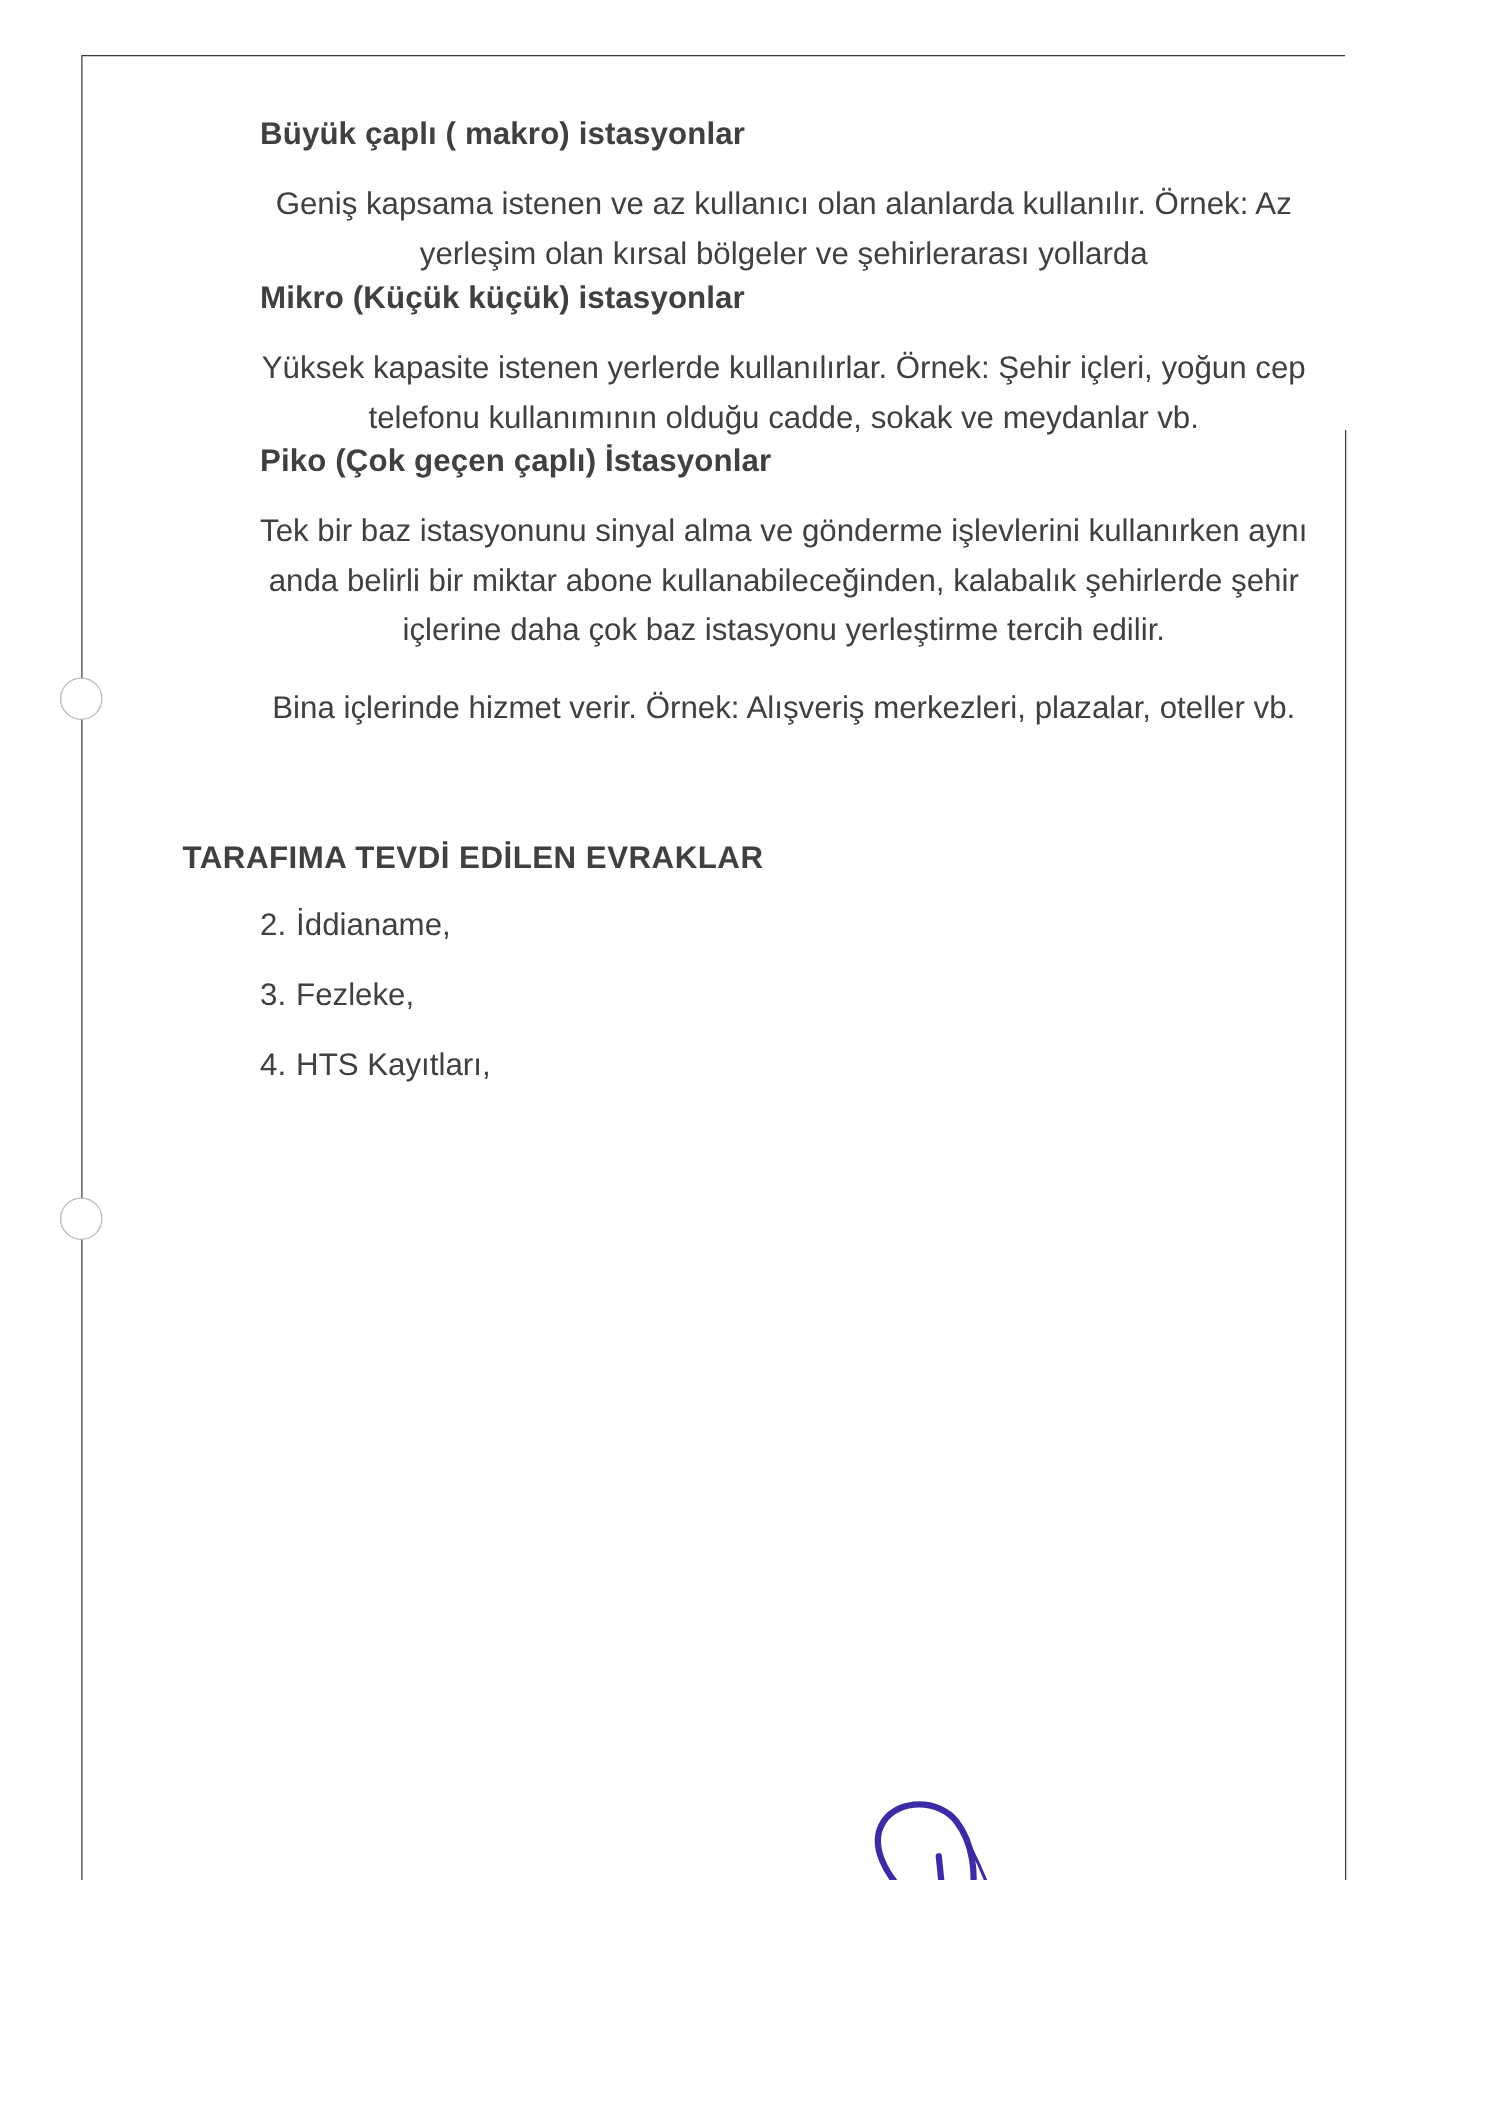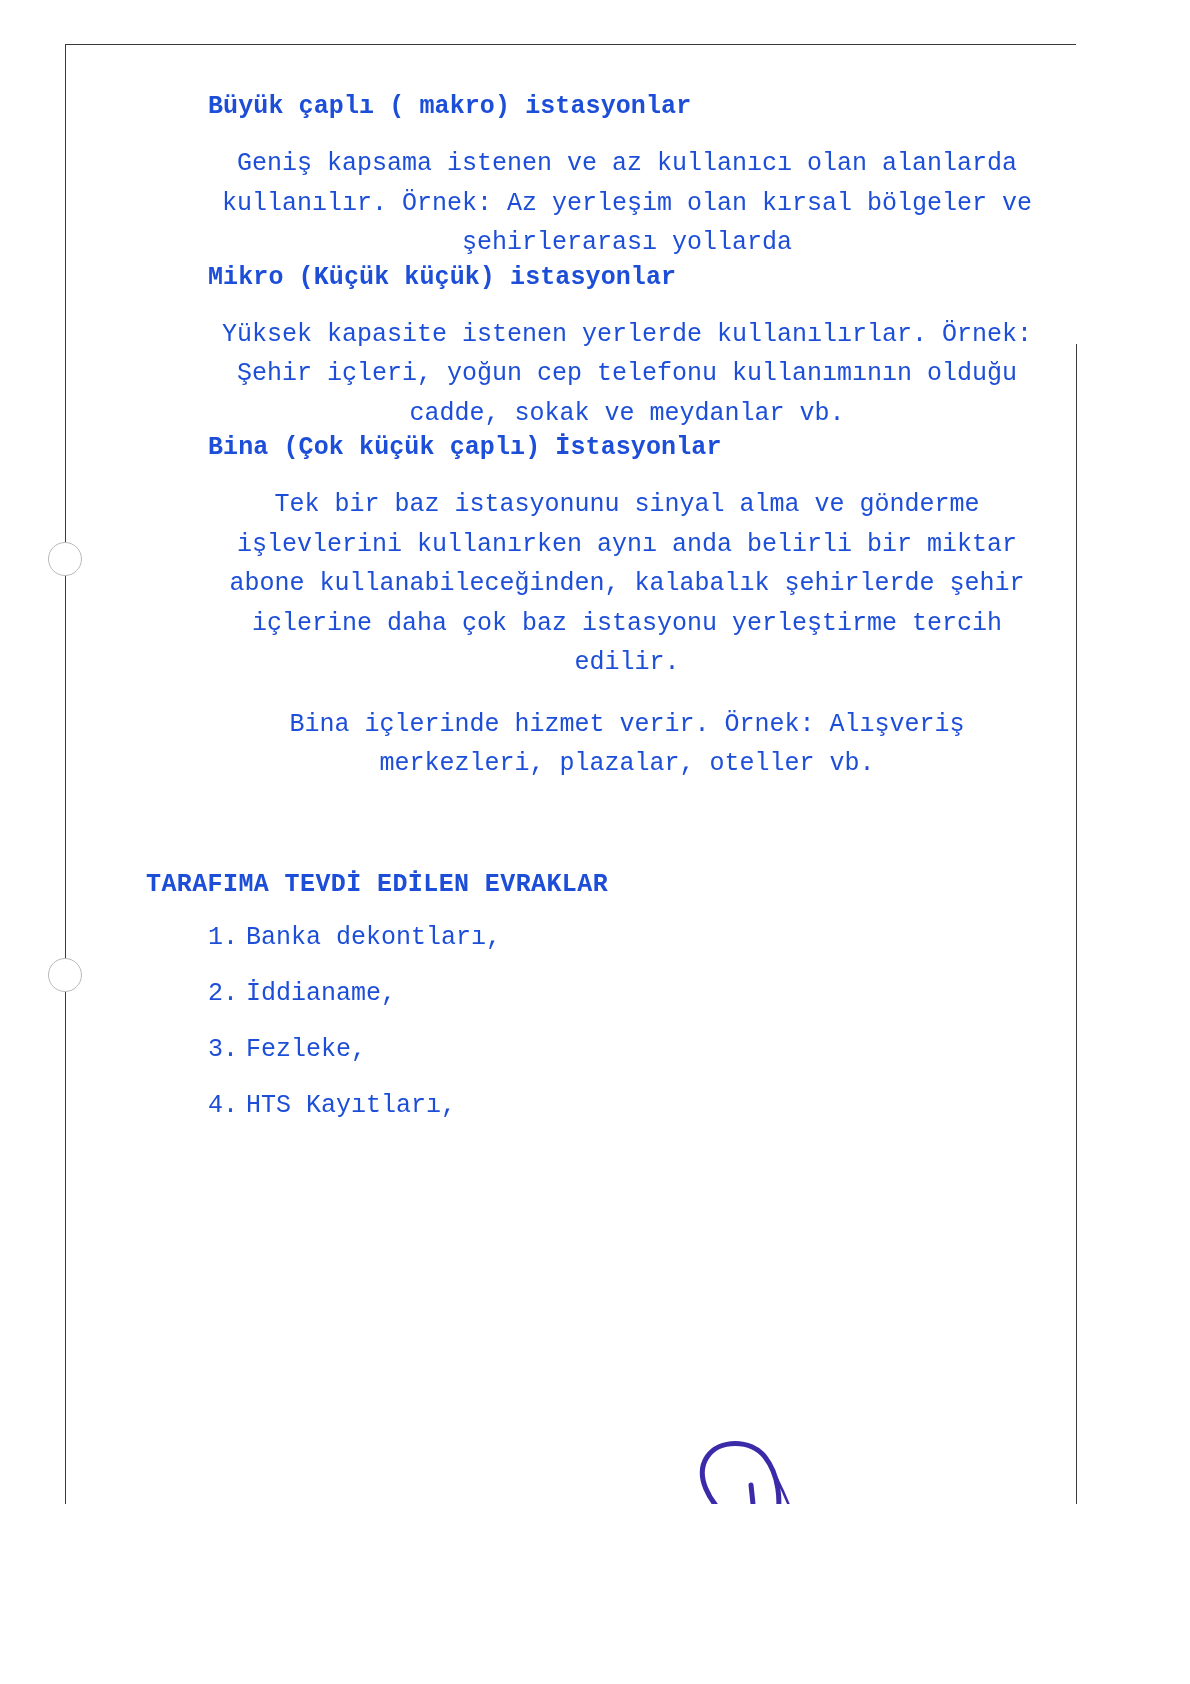--- a/index.html
+++ b/index.html
@@ -7,22 +7,22 @@
     margin: 0;
     padding: 0;
     background: #ffffff;
   }
   #page {
     position: relative;
     width: 1190px;
     height: 1504px;
     background: #ffffff;
     overflow: hidden;
-    font-family: Liberation Mono, monospace;
-    color: #1d4ed8;
+    font-family: Liberation Sans, sans-serif;
+    color: #404040;
   }
 
   
   #scan-border {
     position: absolute;
     left: 65px;
     top: 44px;
     width: 1012px;
     height: 1470px;
     border: 1px solid #3a3a3a;
@@ -137,30 +137,27 @@
   <div class="punch-notch" id="punch-2"></div>
 
   <div id="content">
 
     <h2 class="section-heading">Büyük çaplı ( makro) istasyonlar</h2>
     <p class="body-text gap-after-heading">Geniş kapsama istenen ve az kullanıcı olan alanlarda kullanılır. Örnek: Az yerleşim olan kırsal bölgeler ve şehirlerarası yollarda</p>
 
     <h2 class="section-heading gap-before-heading">Mikro (Küçük küçük) istasyonlar</h2>
     <p class="body-text gap-after-heading">Yüksek kapasite istenen yerlerde kullanılırlar. Örnek: Şehir içleri, yoğun cep telefonu kullanımının olduğu cadde, sokak ve meydanlar vb.</p>
 
-    <h2 class="section-heading gap-before-heading">Bina (Çok küçük çaplı) İstasyonlar</h2>
+    <h2 class="section-heading gap-before-heading">Piko (Çok geçen çaplı) İstasyonlar</h2>
     <p class="body-text gap-before-heading">Tek bir baz istasyonunu sinyal alma ve gönderme işlevlerini kullanırken aynı anda belirli bir miktar abone kullanabileceğinden, kalabalık şehirlerde şehir içlerine daha çok baz istasyonu yerleştirme tercih edilir.</p>
     <p class="body-text gap-after-heading">Bina içlerinde hizmet verir. Örnek: Alışveriş merkezleri, plazalar, oteller vb.</p>
 
     <h2 class="evrak-heading">TARAFIMA TEVDİ EDİLEN EVRAKLAR</h2>
 
     <ol class="evrak-list">
-      <li>
-        <span class="item-num">1.</span><span>Banka dekontları,</span>
-      </li>
       <li>
         <span class="item-num">2.</span><span>İddianame,</span>
       </li>
       <li>
         <span class="item-num">3.</span><span>Fezleke,</span>
       </li>
       <li>
         <span class="item-num">4.</span><span>HTS Kayıtları,</span>
       </li>
     </ol>

